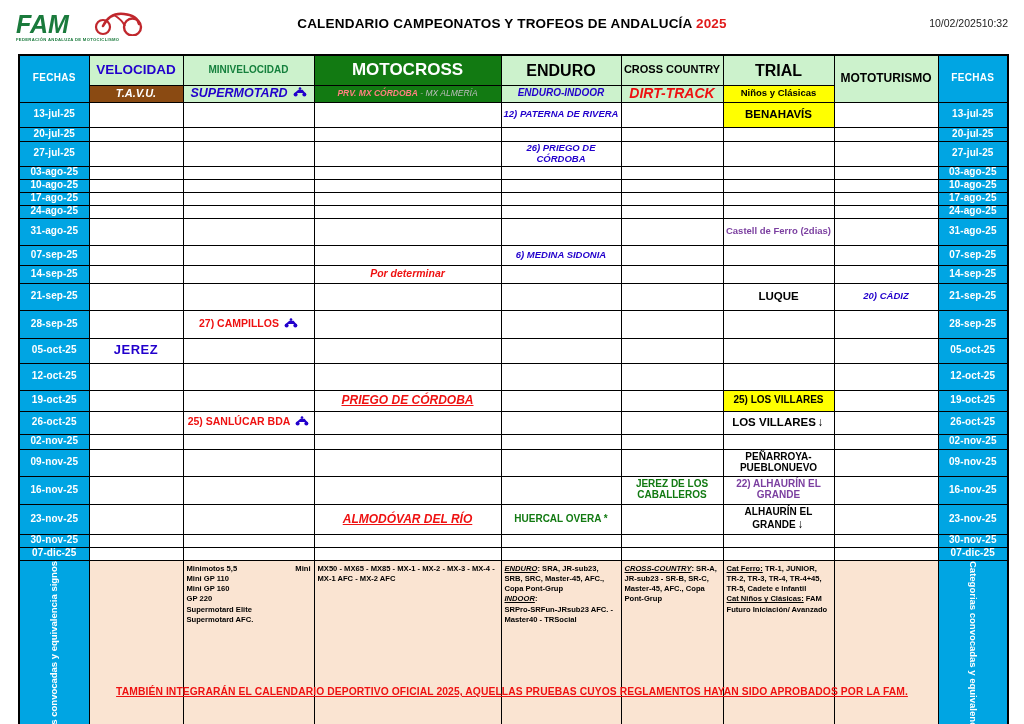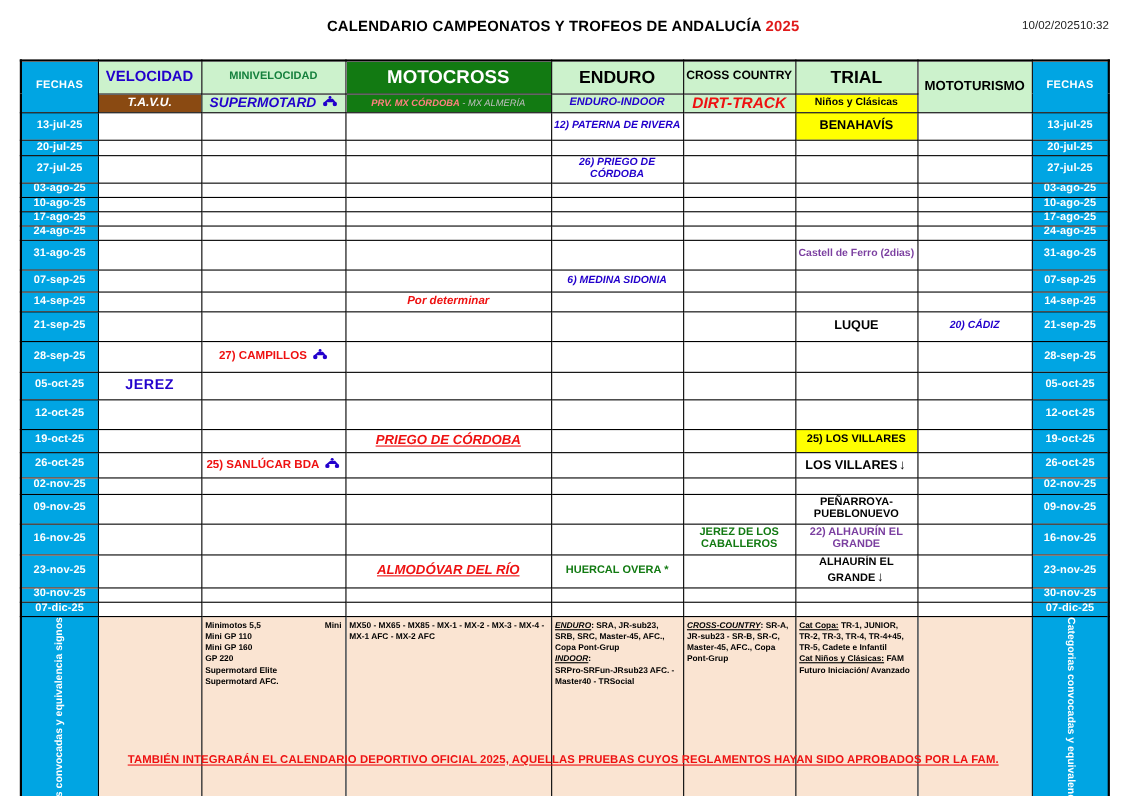--- a/index.html
+++ b/index.html
@@ -129,20 +129,32 @@
     text-decoration:underline;letter-spacing:.1px;
   }
 </style>
 </head>
 <body>
 
 <div class="page">
 
   <div class="topbar">
 
+    <div class="logo">
+      <div class="logo-fam">FAM</div>
+      <div class="logo-bike">
+        <svg viewBox="0 0 54 26" width="54" height="26" aria-hidden="true">
+          <path d="M6 17 a7 7 0 1 0 14 0 a7 7 0 1 0 -14 0" fill="none" stroke="#c0272d" stroke-width="2.2"></path>
+          <path d="M34 17 a8.5 8.5 0 1 0 17 0 a8.5 8.5 0 1 0 -17 0" fill="none" stroke="#c0272d" stroke-width="2.4"></path>
+          <path d="M13 16 C18 6 26 3 34 4 C43 5 48 9 49 14" fill="none" stroke="#c0272d" stroke-width="2.6" stroke-linecap="round"></path>
+          <path d="M24 5 C29 8 33 12 35 16" fill="none" stroke="#c0272d" stroke-width="2"></path>
+        </svg>
+      </div>
+      <div class="logo-sub">FEDERACIÓN ANDALUZA DE MOTOCICLISMO</div>
+    </div>
 
     <div class="doc-title"><span>CALENDARIO CAMPEONATOS Y TROFEOS DE ANDALUCÍA </span><span class="yr">2025</span></div>
 
     <div class="stamp">10/02/202510:32</div>
   </div>
 
   <table class="tbl">
     <colgroup>
       <col style="width:70px">
         <col style="width:94px">
@@ -436,21 +448,21 @@
         </tr>
       </tbody>
     <tbody id="tbody-cats">
         <tr style="height: 92px;">
           <td class="catlbl"><span class="vert">Categorias convocadas y equivalencia signos</span></td>
           <td class="catcell"><span></span></td>
           <td class="catcell"><span class="cc-right">Mini</span><span>Minimotos 5,5<br>Mini GP 110<br>Mini GP 160<br>GP 220<br>Supermotard Elite<br>Supermotard AFC.</span></td>
           <td class="catcell"><span>MX50 - MX65 - MX85 - MX-1 - MX-2 - MX-3 - MX-4 - MX-1 AFC - MX-2 AFC</span></td>
           <td class="catcell"><u><i>ENDURO</i></u><span>: SRA, JR-sub23, SRB, SRC, Master-45, AFC., Copa Pont-Grup</span><br><u><i>INDOOR</i></u><span>:<br>SRPro-SRFun-JRsub23 AFC. - Master40  - TRSocial</span></td>
           <td class="catcell"><u><i>CROSS-COUNTRY</i></u><span>: SR-A, JR-sub23 - SR-B, SR-C, Master-45, AFC., Copa Pont-Grup</span></td>
-          <td class="catcell"><u>Cat Copa:</u><span> TR-1, JUNIOR, TR-2, TR-3, TR-4, TR-4+45, TR-5, Cadete e Infantil</span><br><u>Cat Niños y Clásicas:</u><span> FAM Futuro Iniciación/ Avanzado</span></td>
+          <td class="catcell"><u>Cat Ferro:</u><span> TR-1, JUNIOR, TR-2, TR-3, TR-4, TR-4+45, TR-5, Cadete e Infantil</span><br><u>Cat Niños y Clásicas:</u><span> FAM Futuro Iniciación/ Avanzado</span></td>
           <td class="catcell"><span></span></td>
           <td class="catlbl"><span class="vert rev">Categorias convocadas y equivalencia signos</span></td>
         </tr>
       </tbody>
   </table>
 
   <div class="note">TAMBIÉN INTEGRARÁN EL CALENDARIO DEPORTIVO OFICIAL 2025, AQUELLAS PRUEBAS CUYOS REGLAMENTOS HAYAN SIDO APROBADOS POR LA FAM.</div>
 </div>
 
 </body></html>

